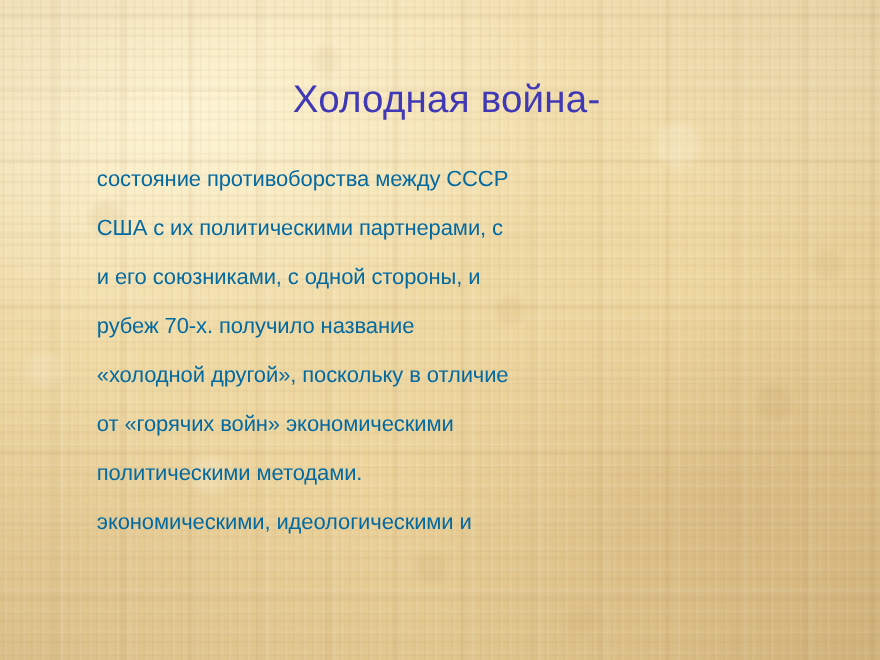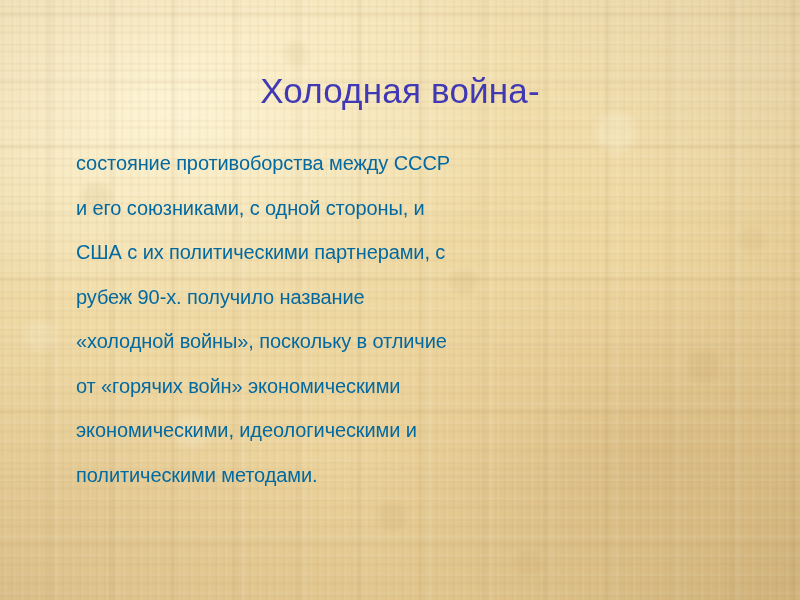--- a/index.html
+++ b/index.html
@@ -115,20 +115,21 @@
   
   .tex-vignette {
     background: radial-gradient(ellipse 78% 80% at 44% 40%,
                 rgba(0,0,0,0) 45%, rgba(142,106,56,0.10) 82%, rgba(128,93,46,0.18) 100%);
   }
 
   
   .content {
     position: absolute;
     inset: 0;
+    margin-left: 12px;
   }
 
   .slide-title {
     position: absolute;
     left: 0;
     right: 0;
     top: 48px;
     text-align: center;
     color: #4038b4;
     font-size: 35px;
@@ -166,23 +167,23 @@
   <div class="tex tex-horz2"></div>
   <div class="tex tex-mottle"></div>
   <div class="tex tex-vignette"></div>
 
   <div class="content">
 
     <h1 class="slide-title">Холодная война-</h1>
 
     <div class="body-block">
       <div class="body-line">состояние противоборства между СССР</div>
+      <div class="body-line">США с их политическими партнерами, с</div>
       <div class="body-line">и его союзниками, с одной стороны, и</div>
-      <div class="body-line">США с их политическими партнерами, с</div>
-      <div class="body-line">рубеж 90-х. получило название</div>
-      <div class="body-line">«холодной войны», поскольку в отличие</div>
+      <div class="body-line">рубеж 70-х. получило название</div>
+      <div class="body-line">«холодной другой», поскольку в отличие</div>
       <div class="body-line">от «горячих войн» экономическими</div>
+      <div class="body-line">политическими методами.</div>
       <div class="body-line">экономическими, идеологическими и</div>
-      <div class="body-line">политическими методами.</div>
     </div>
 
   </div>
 </div>
 
 </body></html>

